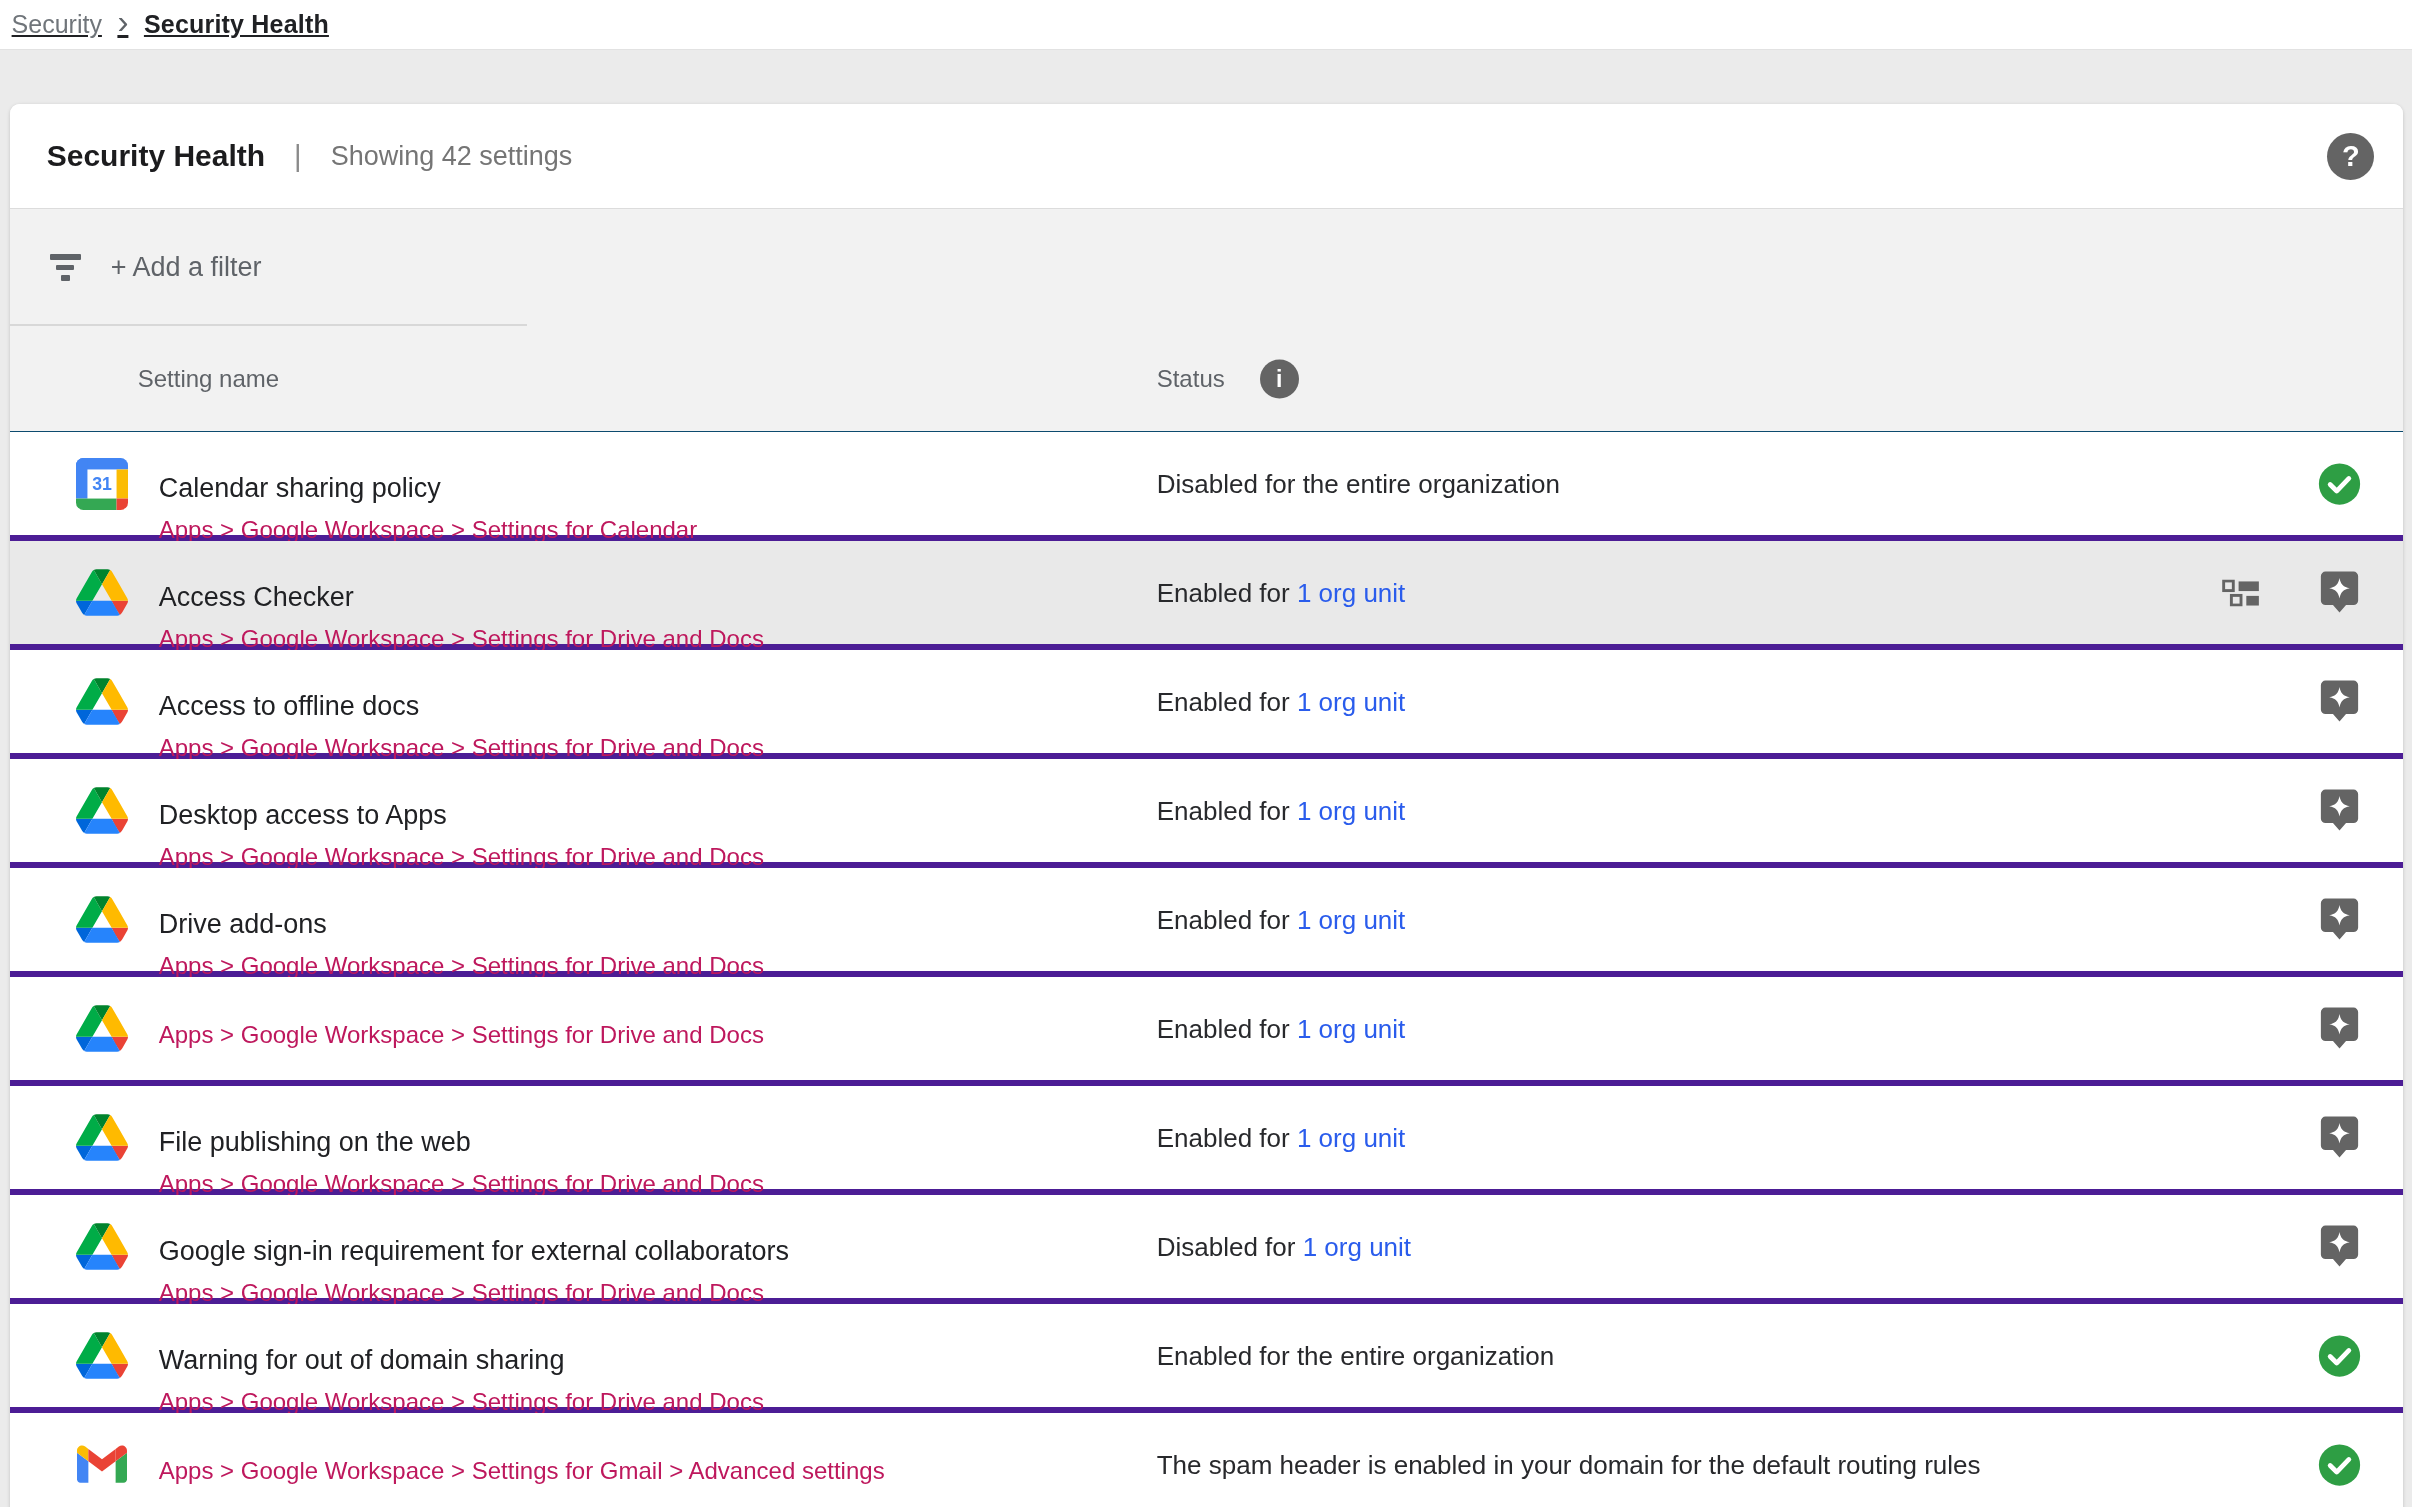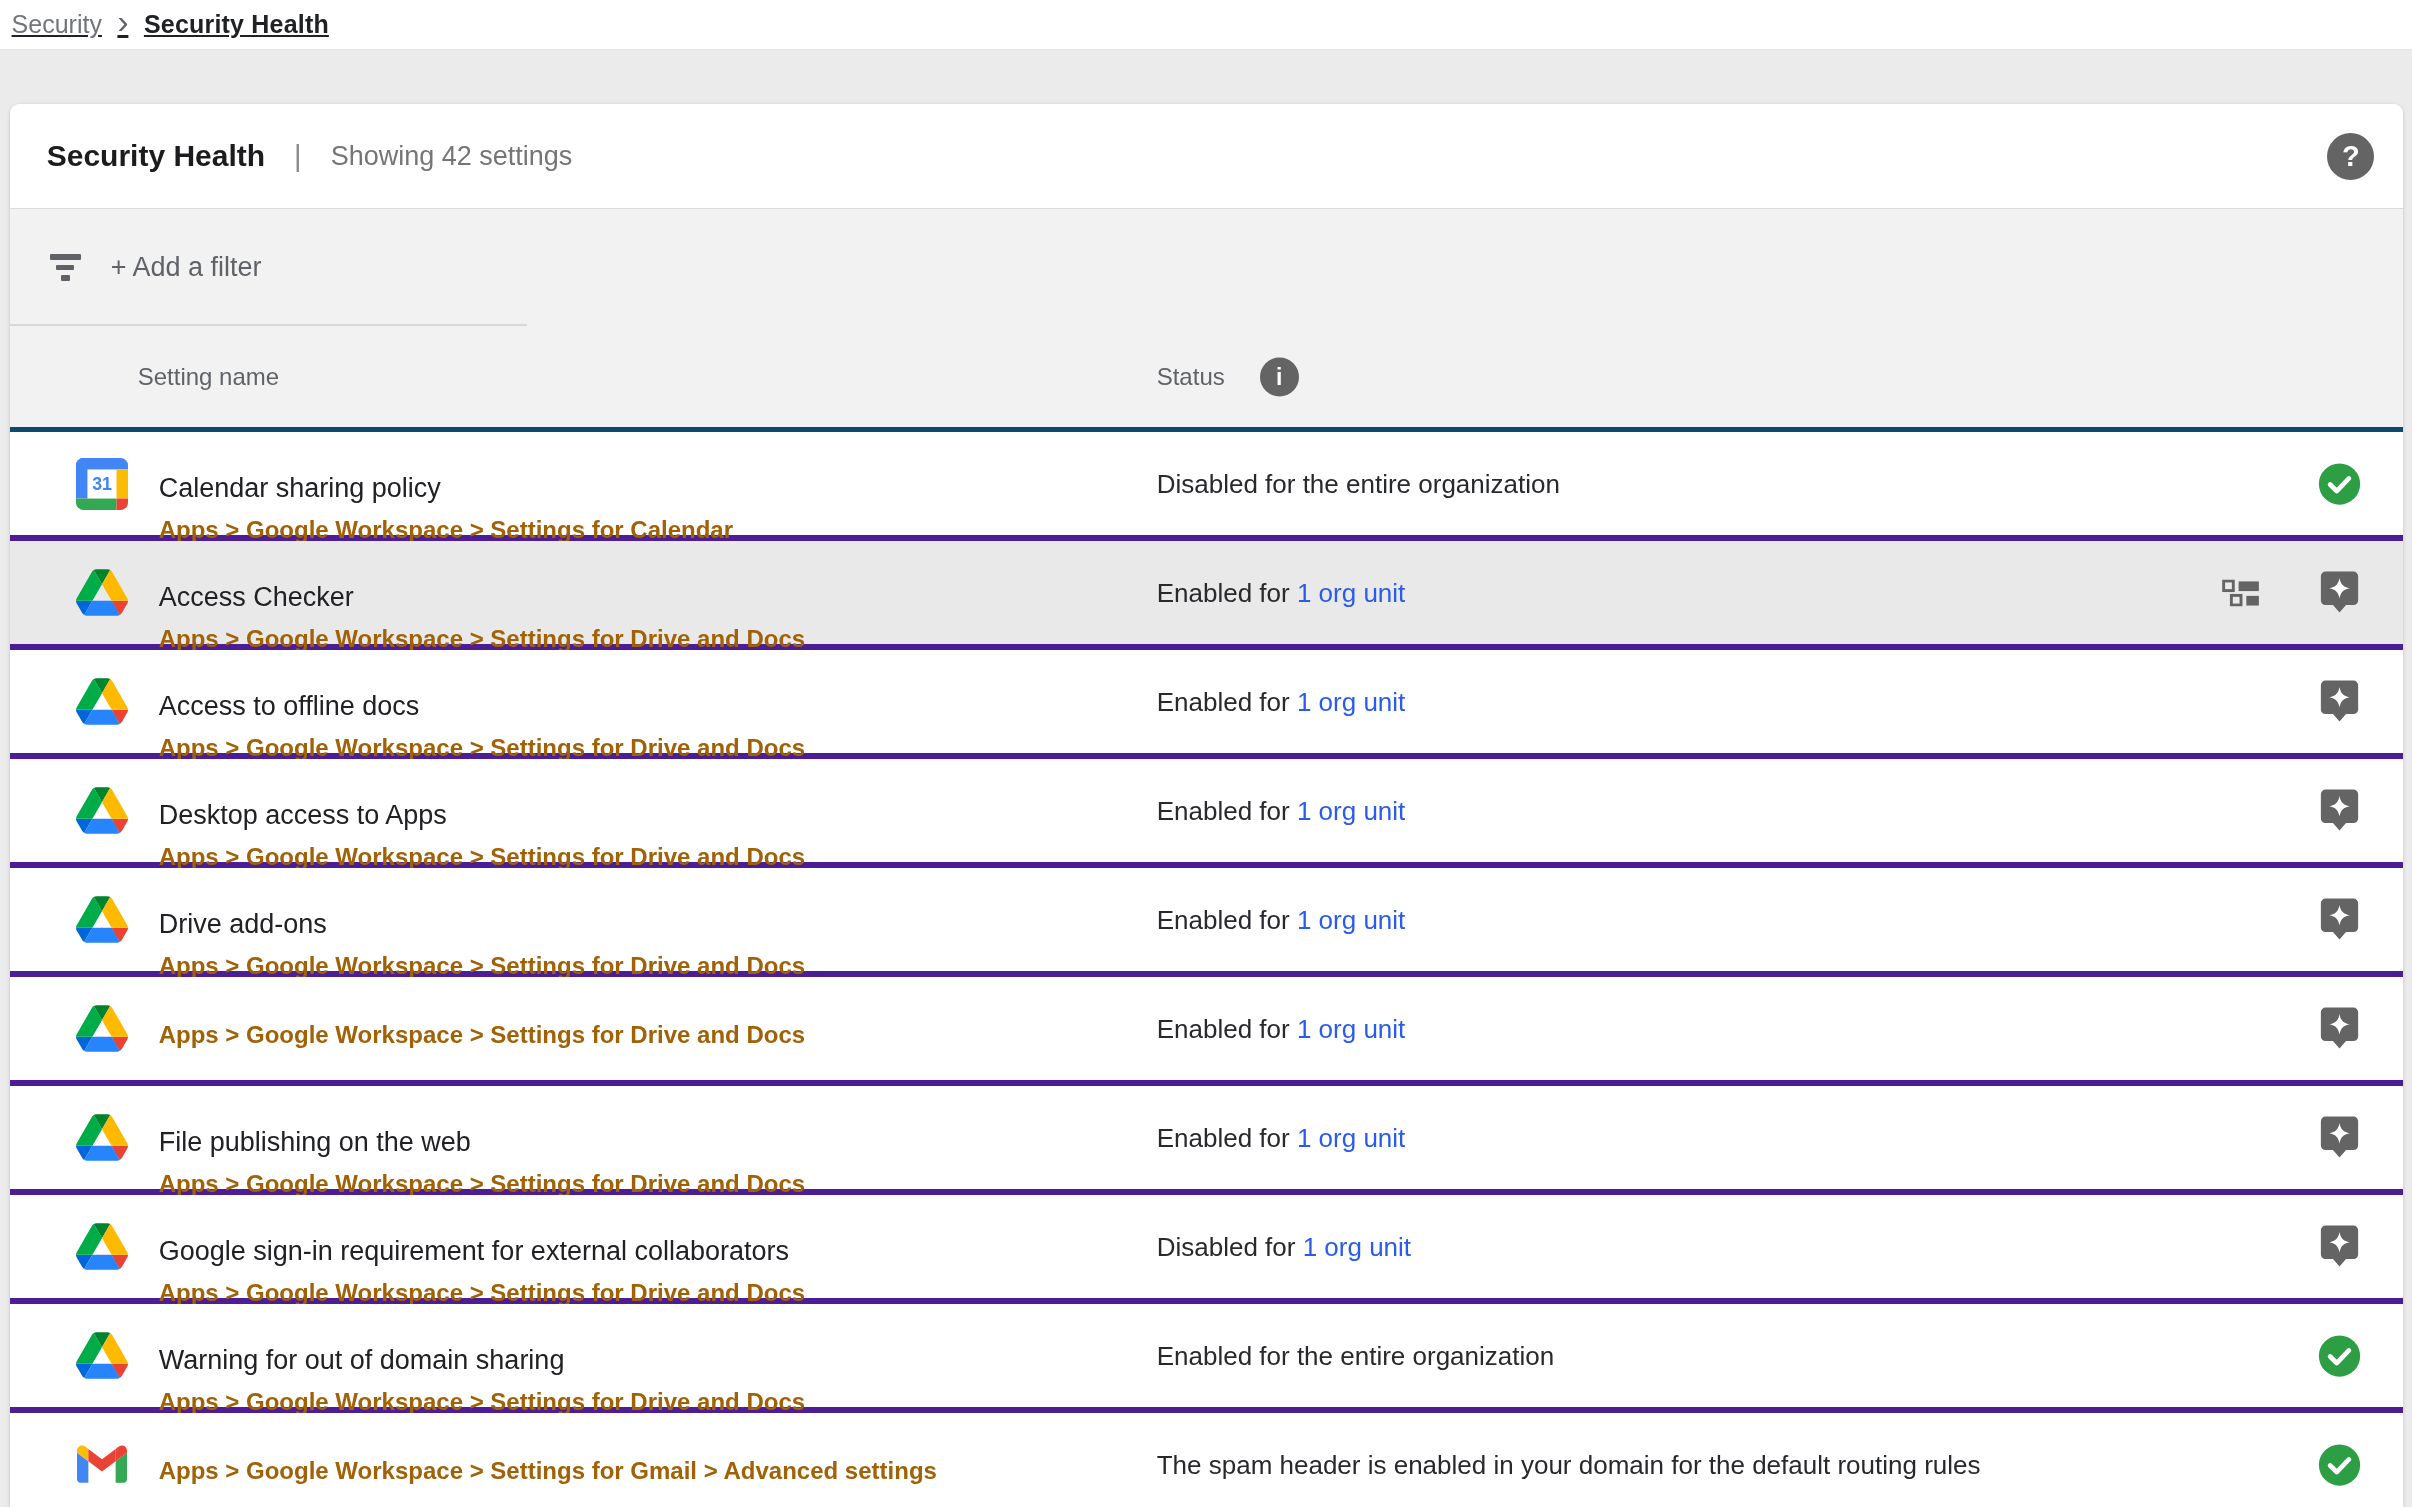--- a/index.html
+++ b/index.html
@@ -57,21 +57,21 @@
   .filter-icon i { display:block; height:5.8px; background:#5f6368; border-radius:1px; }
   .filter-icon i:nth-child(1){ width:31px; }
   .filter-icon i:nth-child(2){ width:17.5px; }
   .filter-icon i:nth-child(3){ width:8.7px; }
   .filter-label { font-size:27px; color:#5f6368; margin-left:29px; }
   .filter-divider { position:absolute; left:0; bottom:0; width:517px; height:1.9px; background:#d8d8d8; }
 
   
   .table-header {
     background:#f2f2f2; height:106px; position:relative;
-    border-bottom:5px solid #0c4a6e;
+    border-bottom:1px solid #0c4a6e;
   }
   .col-setting {
     position:absolute; left:128px; top:50%; transform:translateY(-50%);
     font-size:24px; color:#5f6368; font-weight:500;
   }
   .col-status {
     position:absolute; left:1147px; top:50%; transform:translateY(-50%);
     display:flex; align-items:center;
     font-size:24px; color:#5f6368; font-weight:500;
   }
@@ -85,21 +85,21 @@
 
   
   .row {
     height:109px; background:#fff; border-bottom:6px solid #4c1d95;
     display:flex; align-items:center; position:relative; cursor:pointer;padding-left:12px;
   }
   .row.highlighted { background:#e9e9e9; }
   .app-icon { width:52px; height:52px; margin-left:54px; flex:0 0 auto; display:flex; align-items:center; justify-content:center; }
   .row-text { margin-left:31px; display:flex; flex-direction:column; }
   .row-name { font-size:27px; color:#202124; line-height:31px;margin-top:48px; }
-  .row-path { font-size:24px; color:#a16207; margin-top:12px; line-height:27px;font-weight:bold; }
+  .row-path { font-size:24px; color:#be185d; margin-top:12px; line-height:27px; }
   .row-status {
     position:absolute; left:1147px; top:50%; transform:translateY(-50%);
     font-size:26px; color:#28292c; white-space:nowrap;
   }
   .status-link { color:var(--link-blue,#2a5cec); cursor:pointer; }
   .org-units-icon { position:absolute; right:142px; top:50%; transform:translateY(-50%); width:39px; height:27px; }
   .right-icon { position:absolute; right:41px; top:50%; transform:translateY(-50%); width:45px; height:49px; display:flex; align-items:center; justify-content:center; }
 </style>
 </head>
 <body>

